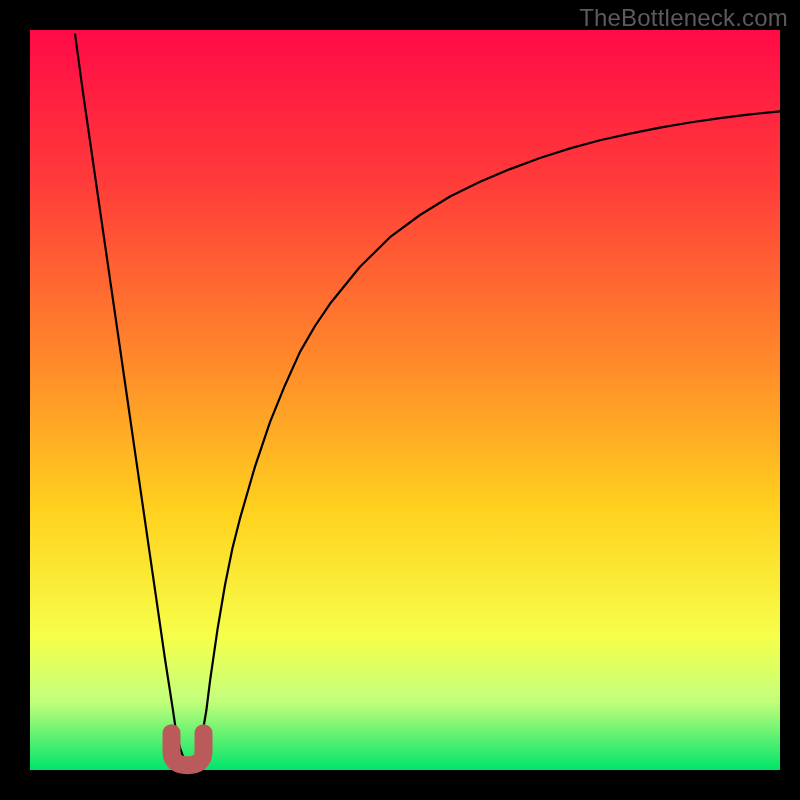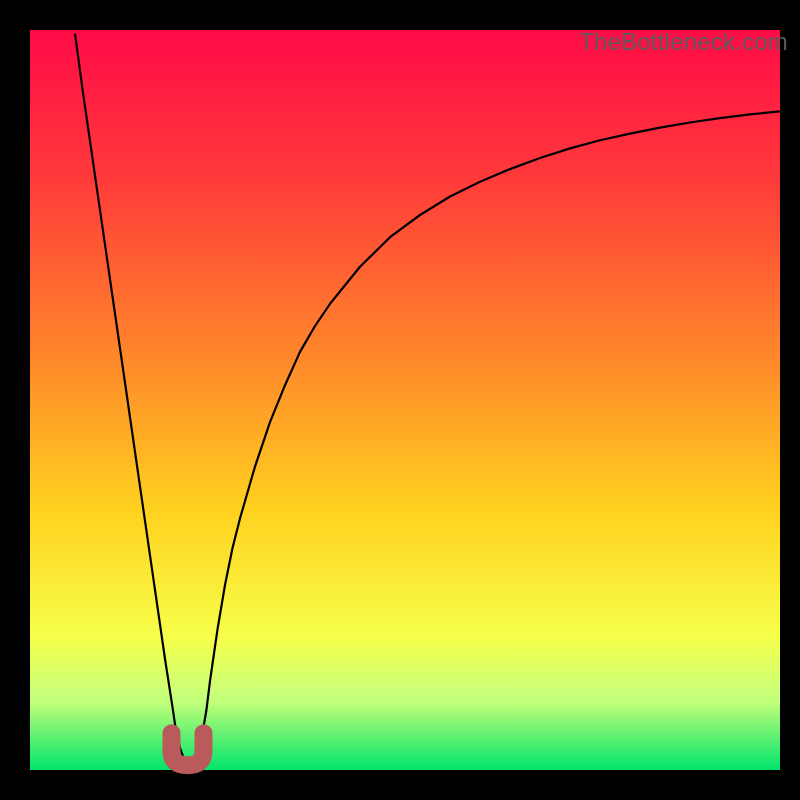--- a/index.html
+++ b/index.html
@@ -2,21 +2,20 @@
 <html><head>
 <meta charset="utf-8">
 <style>
   html,body{margin:0;padding:0;width:800px;height:800px;background:#000;}
   #stage{position:relative;width:800px;height:800px;}
   #wm{
     position:absolute;top:4px;right:12px;
     font:24px Arial,Helvetica,sans-serif;
     color:#5b5b5b;text-align:right;letter-spacing:.2px;
     user-select:none;
-    margin-top:24px;
   }
 </style>
 </head>
 <body>
 
 <div id="stage">
   <svg id="svg" width="800" height="800" viewBox="0 0 800 800">
     <defs>
       <linearGradient id="bg" x1="0" y1="0" x2="0" y2="1">
           <stop offset="0%" stop-color="#ff0b47"></stop>

